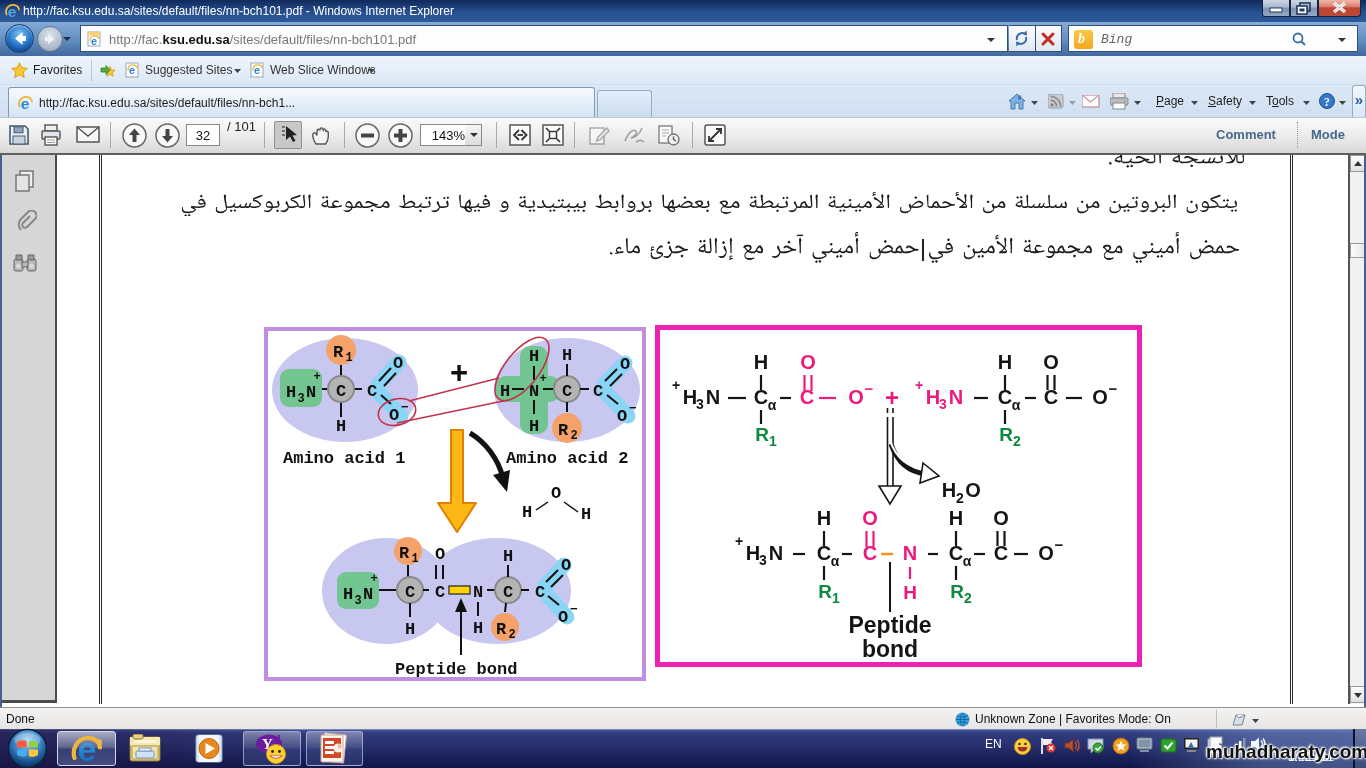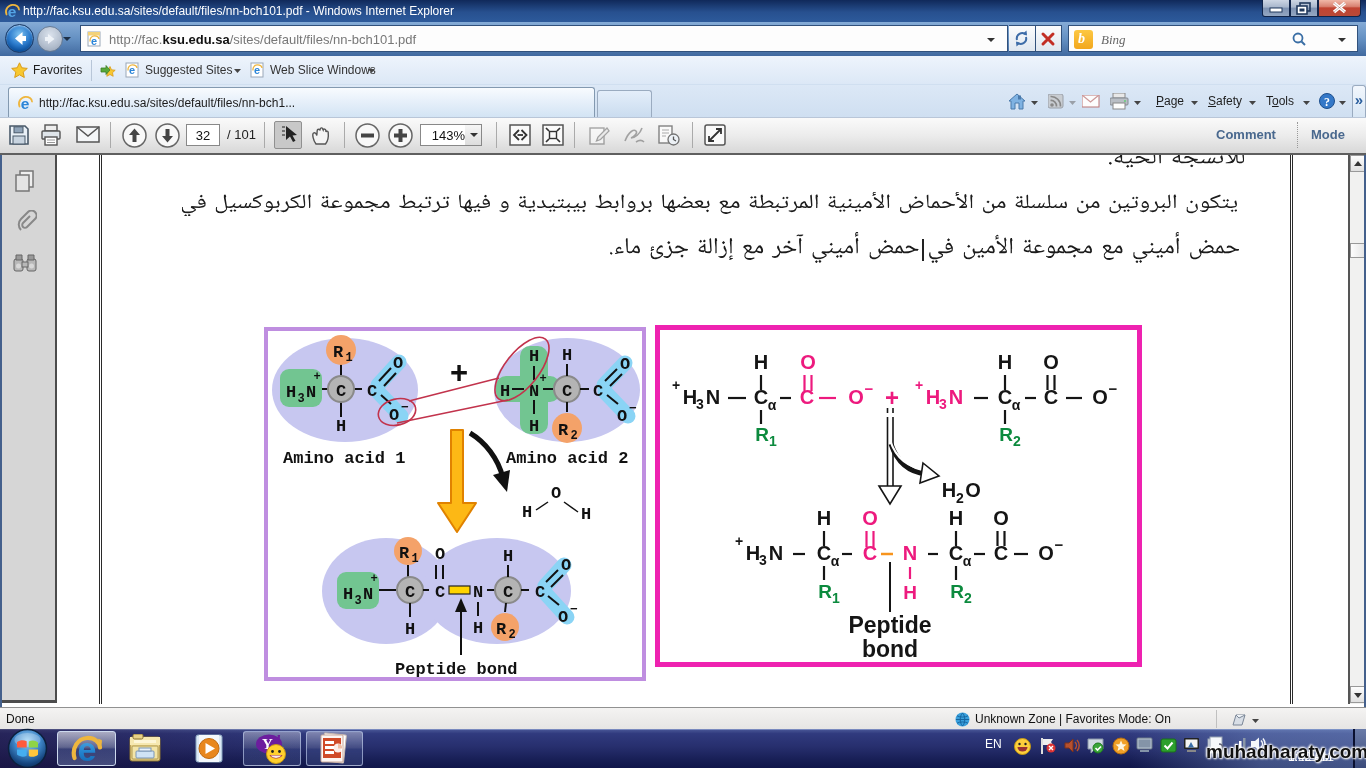--- a/index.html
+++ b/index.html
@@ -102,21 +102,21 @@
           <path d="M7.5 20.5 L7 15.5 L11.5 17 Z" fill="#3d6ca8"></path>
         </svg></div>
  <div class="abs" id="stopbtn"><svg width="24" height="25">
           <g stroke="#c22e24" stroke-width="3" stroke-linecap="round">
             <path d="M7 8 L17 18 M17 8 L7 18"></path>
           </g>
         </svg></div>
  <div class="abs" id="bingbox">
         <div class="abs" style="left:5px;top:4px;width:19px;height:19px;border-radius:3px;background:linear-gradient(180deg,#fdc843,#f2a71d);"></div>
         <b class="abs" style="left:9px;top:5px;color:#fff;font-size:14px;font-family:'Liberation Serif',serif;font-style:italic">b</b>
-        <i class="abs" style="left:32px;top:6px;font-size:13px;color:#666;font-family:Liberation Serif, serif">Bing</i>
+        <i class="abs" style="left:32px;top:6px;font-size:13px;color:#666;font-family:Liberation Mono, monospace">Bing</i>
         <svg class="abs" style="left:222px;top:5px" width="16" height="16">
           <circle cx="7" cy="7" r="4.5" fill="none" stroke="#3a6ea5" stroke-width="1.8"></circle>
           <path d="M10.5 10.5 L14 14" stroke="#3a6ea5" stroke-width="2"></path>
         </svg>
         <svg class="abs" style="left:268px;top:11px" width="10" height="6">
           <path d="M1 1 L5 5 L9 1 Z" fill="#333"></path>
         </svg>
       </div>
 </div>
 <div class="abs" id="favrow">
@@ -227,21 +227,21 @@
  <div class="abs" style="left:110px;top:4px;width:1px;height:26px;background:#aaa"></div>
  <svg class="abs" style="left:122px;top:5px" width="25" height="25">
         <circle cx="12.5" cy="12.5" r="11.5" fill="#f8f8f8" stroke="#666" stroke-width="1.5"></circle>
         <path d="M12.5 5.5 L18 12 L14.5 12 L14.5 19 L10.5 19 L10.5 12 L7 12 Z" fill="#444"></path>
       </svg>
  <svg class="abs" style="left:155px;top:5px" width="25" height="25">
         <circle cx="12.5" cy="12.5" r="11.5" fill="#f8f8f8" stroke="#666" stroke-width="1.5"></circle>
         <path d="M12.5 19.5 L7 13 L10.5 13 L10.5 6 L14.5 6 L14.5 13 L18 13 Z" fill="#444"></path>
       </svg>
  <div class="abs" style="left:186px;top:6px;width:34px;height:22px;background:#fff;border:1px solid #888;font-size:13px;color:#111;text-align:center;line-height:21px">32</div>
- <span class="abs" style="left:227px;top:9px;font-size:13px;color:#222">/ 101</span>
+ <span class="abs" style="left:227px;top:1px;font-size:13px;color:#222">/ 101</span>
  <div class="abs" style="left:264px;top:4px;width:1px;height:26px;background:#aaa"></div>
  <div class="abs" style="left:274px;top:3px;width:28px;height:28px;background:#c8c8c8;border:1px solid #909090;border-radius:2px"></div>
  <svg class="abs" style="left:280px;top:6px" width="20" height="22">
         <path d="M6 2 L6 16 L10 12.5 L13 18 L15.5 16.8 L12.5 11.5 L17 11 Z" fill="#222"></path>
         <path d="M2 3 H5 M2 7 H5 M2 11 H5" stroke="#555" stroke-width="1.4"></path>
       </svg>
  <svg class="abs" style="left:309px;top:6px" width="24" height="23">
         <path d="M7 20 C4 16 3 10 4.5 9 C6 8.2 7.3 9.5 7.8 11.5 L8.2 6.5 C8.3 4.8 10.6 4.8 10.8 6.5 L11.2 5 C11.6 3.4 13.6 3.6 13.8 5.2 L14.2 6 C14.6 4.6 16.6 4.8 16.8 6.4 L17 8 C17.3 6.8 19 6.9 19.2 8.3 C19.5 11 19.3 16.5 16.5 20 Z" fill="#f4f4f4" stroke="#555" stroke-width="1.4"></path>
       </svg>
  <div class="abs" style="left:344px;top:4px;width:1px;height:26px;background:#aaa"></div>

